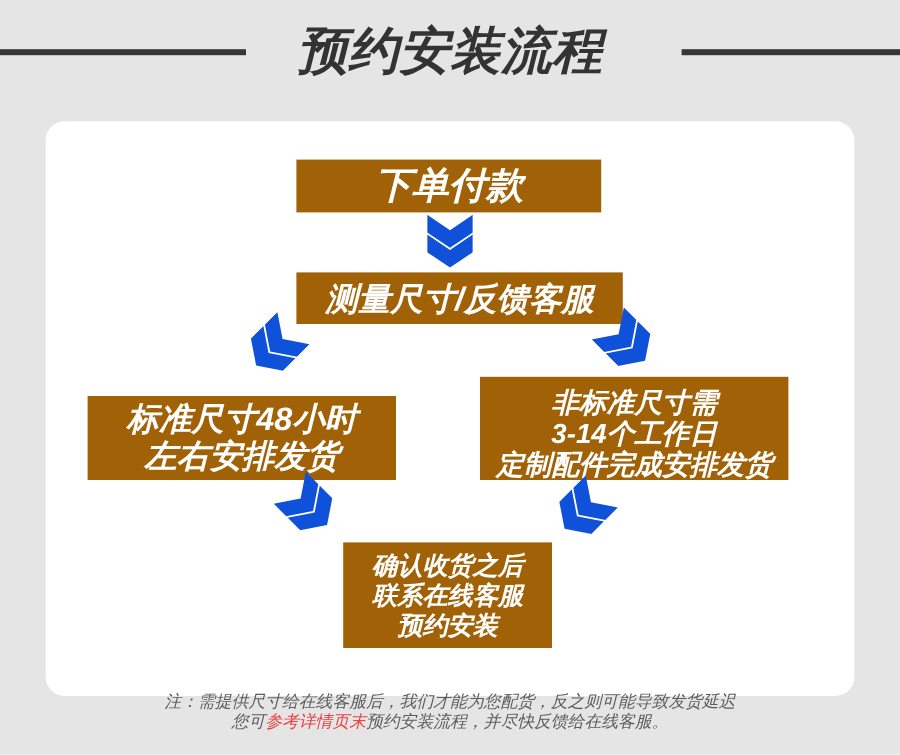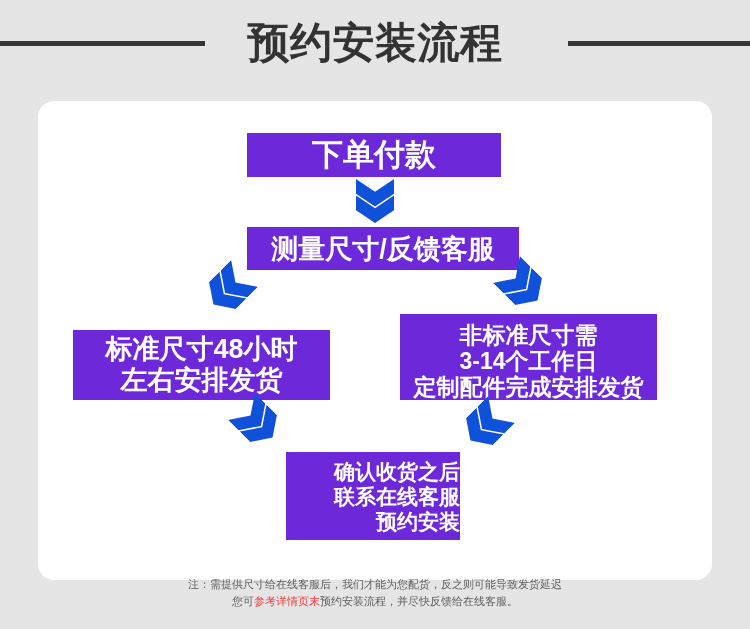--- a/index.html
+++ b/index.html
@@ -5,20 +5,21 @@
   * { margin: 0; padding: 0; box-sizing: border-box; }
   html, body {
     width: 750px; height: 629px;
     font-family: "Liberation Sans", "DejaVu Sans", sans-serif;
   }
   .page {
     position: relative;
     width: 750px; height: 629px;
     background: #e5e5e5;
     overflow: hidden;
+    font-style: italic;
   }
   
   .title {
     position: absolute;
     top: 21px; left: 0;
     width: 100%;
     text-align: center;
     font-size: 42px;
     line-height: 44px;
     font-weight: bold;
@@ -39,56 +40,56 @@
     position: absolute;
     left: 38px; top: 101px;
     width: 674px; height: 479px;
     background: #ffffff;
     border-radius: 16px;
   }
 
   
   .box {
     position: absolute;
-    background: #6d28d9;
+    background: #a16207;
     color: #ffffff;
     font-weight: bold;
     display: flex;
     flex-direction: column;
     align-items: center;
     justify-content: center;
     text-align: center;
     white-space: nowrap;
   }
   .box-1 { left: 247px; top: 133px; width: 254px; height: 44px; font-size: 31px; }
   .box-2 { left: 247px; top: 227px; width: 272px; height: 43px; font-size: 27px; }
   .box-3 { left: 73px;  top: 314px; width: 257px; height: 70px; font-size: 27px; line-height: 31px; margin-top: 16px; }
   .box-4 { left: 400px; top: 314px; width: 257px; height: 86px; font-size: 23px; line-height: 26px; justify-content: flex-end; }
-  .box-5 { left: 286px; top: 452px; width: 174px; height: 88px; font-size: 21px; line-height: 25px; align-items: flex-end; }
+  .box-5 { left: 286px; top: 452px; width: 174px; height: 88px; font-size: 21px; line-height: 25px; }
 
   
   .arrow {
     position: absolute;
     width: 38px; height: 44px;
   }
   .arrow svg { width: 100%; height: 100%; display: block; }
   .arrow svg polygon { fill: #0f52d9; }
   .arrow-down-1   { left: 356px; top: 179px; }
   .arrow-dl-1     { left: 210px; top: 267px; transform: rotate(45deg); }
   .arrow-dr-1     { left: 503px; top: 263px; transform: rotate(-45deg); }
   .arrow-dr-2     { left: 238px; top: 400px; transform: rotate(-45deg); }
   .arrow-dl-2     { left: 467px; top: 403px; transform: rotate(45deg); }
 
   
   .note {
     position: absolute;
     left: 0; top: 576px;
     width: 100%;
     text-align: center;
-    font-size: 11px;
+    font-size: 14px;
     line-height: 17px;
     color: #5c5c5c;
   }
   .note .red { color: #ec4141; }
 </style>
 </head>
 <body>
 
 <div class="page">
 

